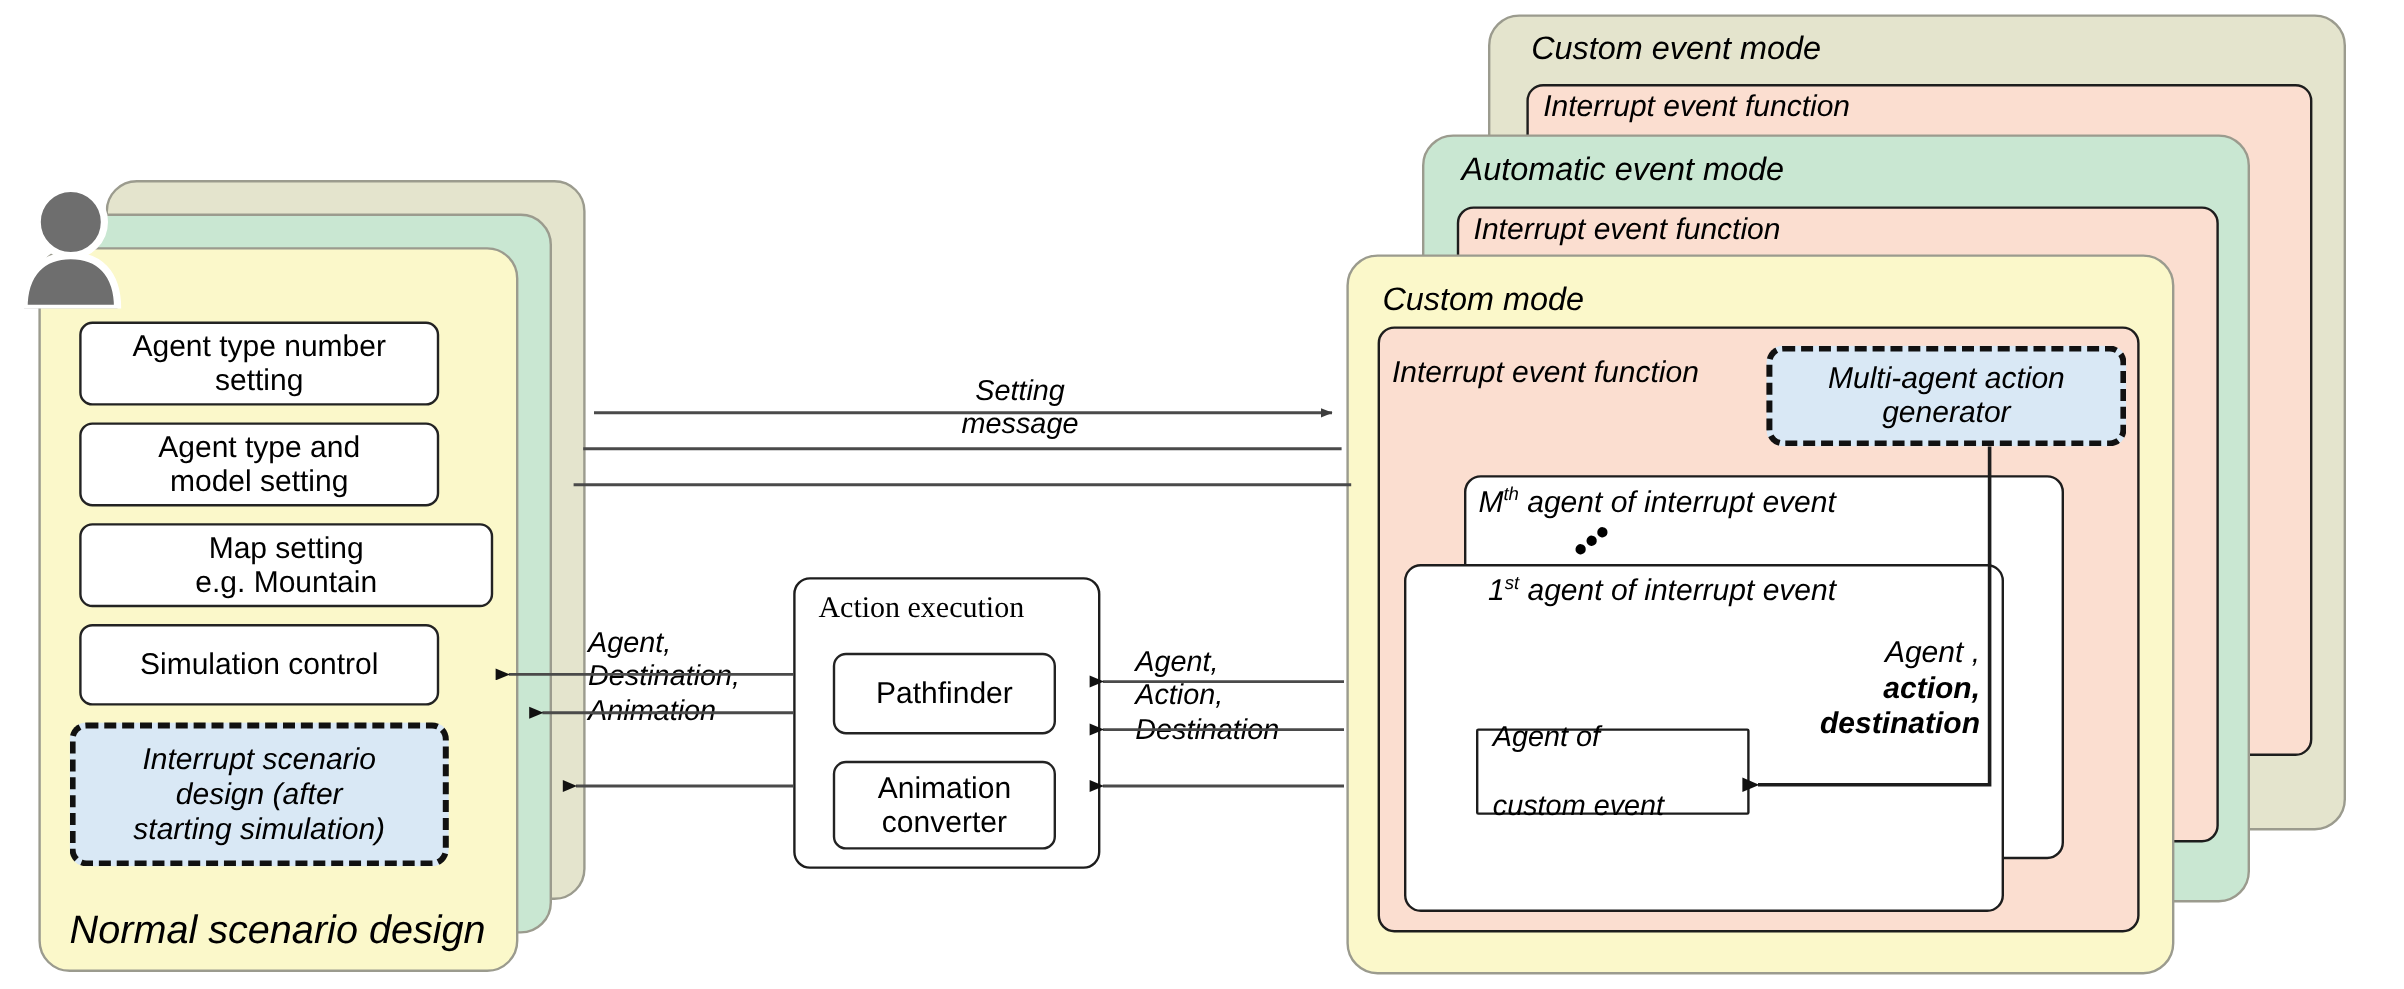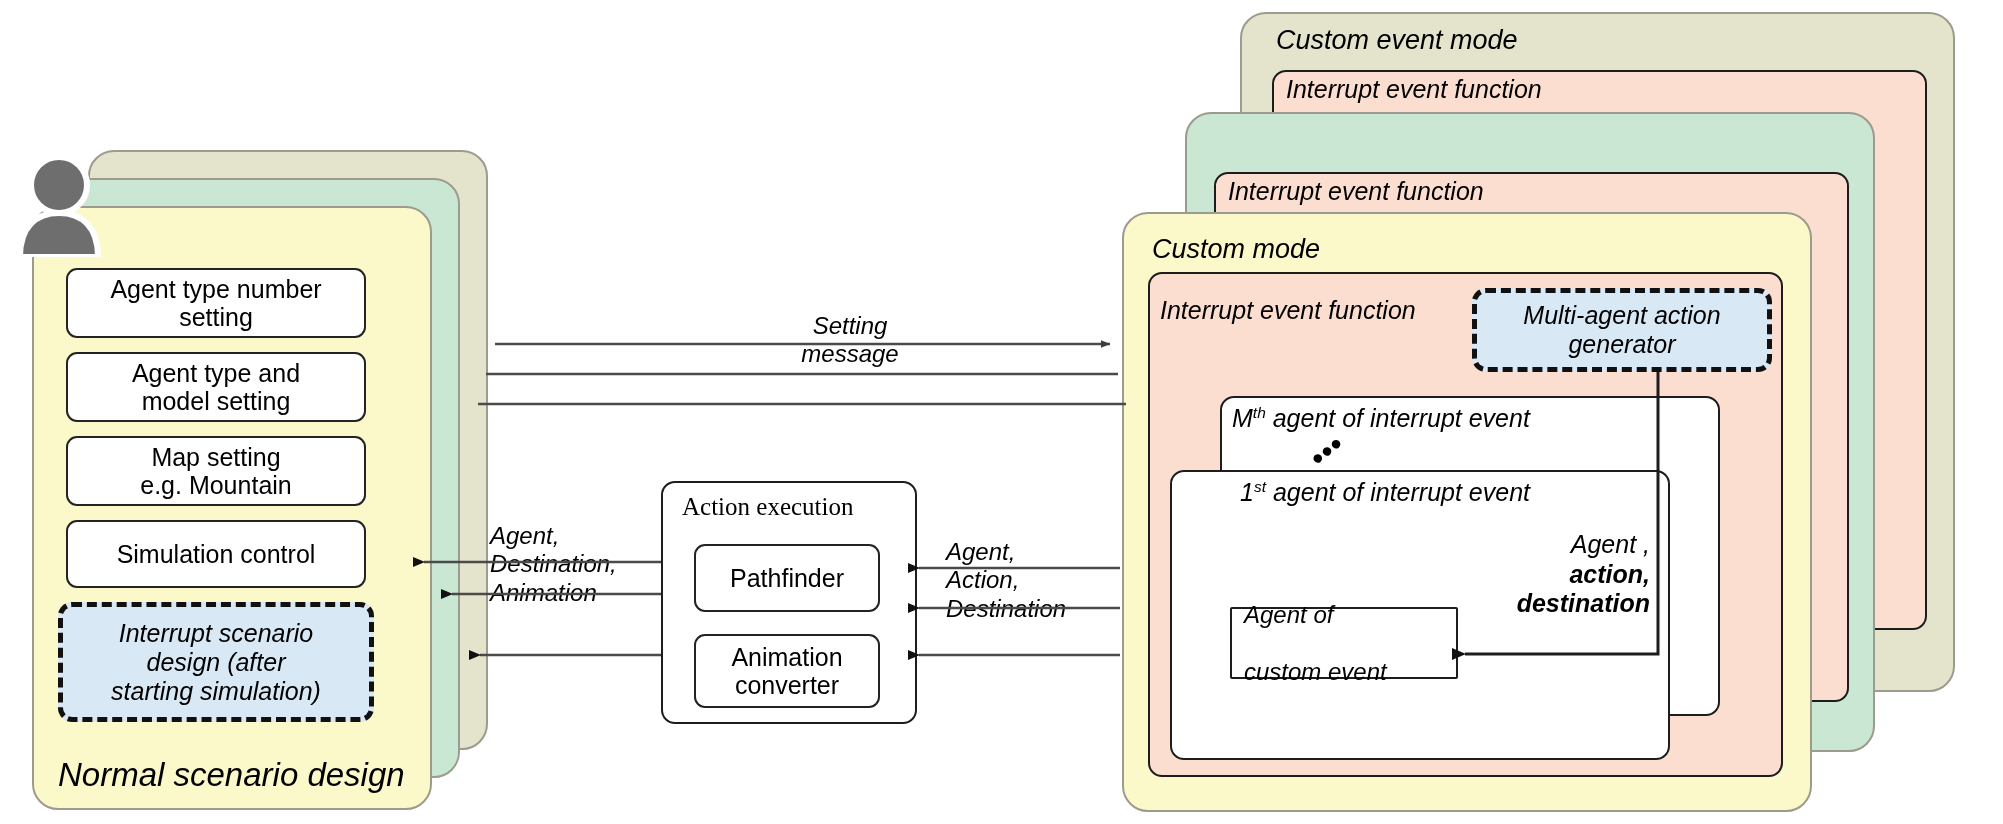--- a/index.html
+++ b/index.html
@@ -175,20 +175,21 @@
 <body>
 
 <div id="stage">
 
   <div class="panel right-olive" style="left:1240px; top:12px; width:715px; height:680px;"></div>
   <div class="panel-title" style="left:1276px; top:25px; font-size:27px;">Custom event mode</div>
   <div class="salmon-box" style="left:1272px; top:70px; width:655px; height:560px;"></div>
   <div class="salmon-label" style="left:1286px; top:75px;">Interrupt event function</div>
 
   <div class="panel right-green" style="left:1185px; top:112px; width:690px; height:640px;"></div>
+  <div class="panel-title" style="left:1218px; top:126px; font-size:27px;">Automatic event mode</div>
   <div class="salmon-box" style="left:1214px; top:172px; width:635px; height:530px;"></div>
   <div class="salmon-label" style="left:1228px; top:177px;">Interrupt event function</div>
 
   <div class="panel right-yellow" style="left:1122px; top:212px; width:690px; height:600px;"></div>
   <div class="panel-title" style="left:1152px; top:234px; font-size:27px;">Custom mode</div>
 
   <div class="salmon-box" style="left:1148px; top:272px; width:635px; height:505px;"></div>
   <div class="salmon-label" style="left:1160px; top:296px;">Interrupt event function</div>
 
   <div class="dashed-box" style="left:1472px; top:288px; width:300px; height:84px;">
@@ -232,21 +233,21 @@
     </div>
   </div>
 
   <div class="item-box two-line" style="left:66px; top:352px; width:300px; height:70px;">
     <div>
       <span>Agent type and</span><br>
       <span>model setting</span>
     </div>
   </div>
 
-  <div class="item-box two-line" style="left:66px; top:436px; width:300px; height:70px;">
+  <div class="item-box two-line" style="left:66px; top:436px; width:345px; height:70px;">
     <div>
       <span>Map setting</span><br>
       <span>e.g. Mountain</span>
     </div>
   </div>
 
   <div class="item-box" style="left:66px; top:520px; width:300px; height:68px;">
     <span>Simulation control</span>
   </div>
 

